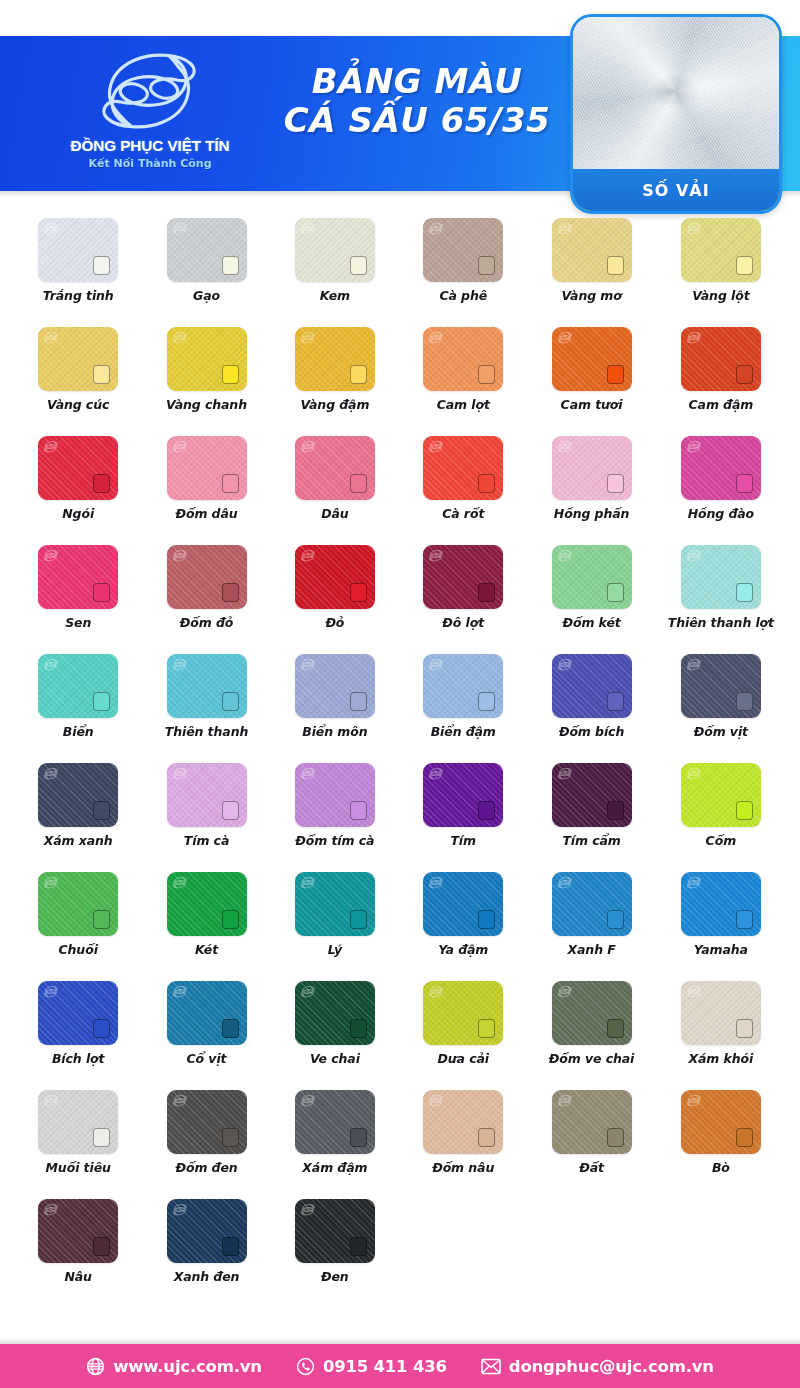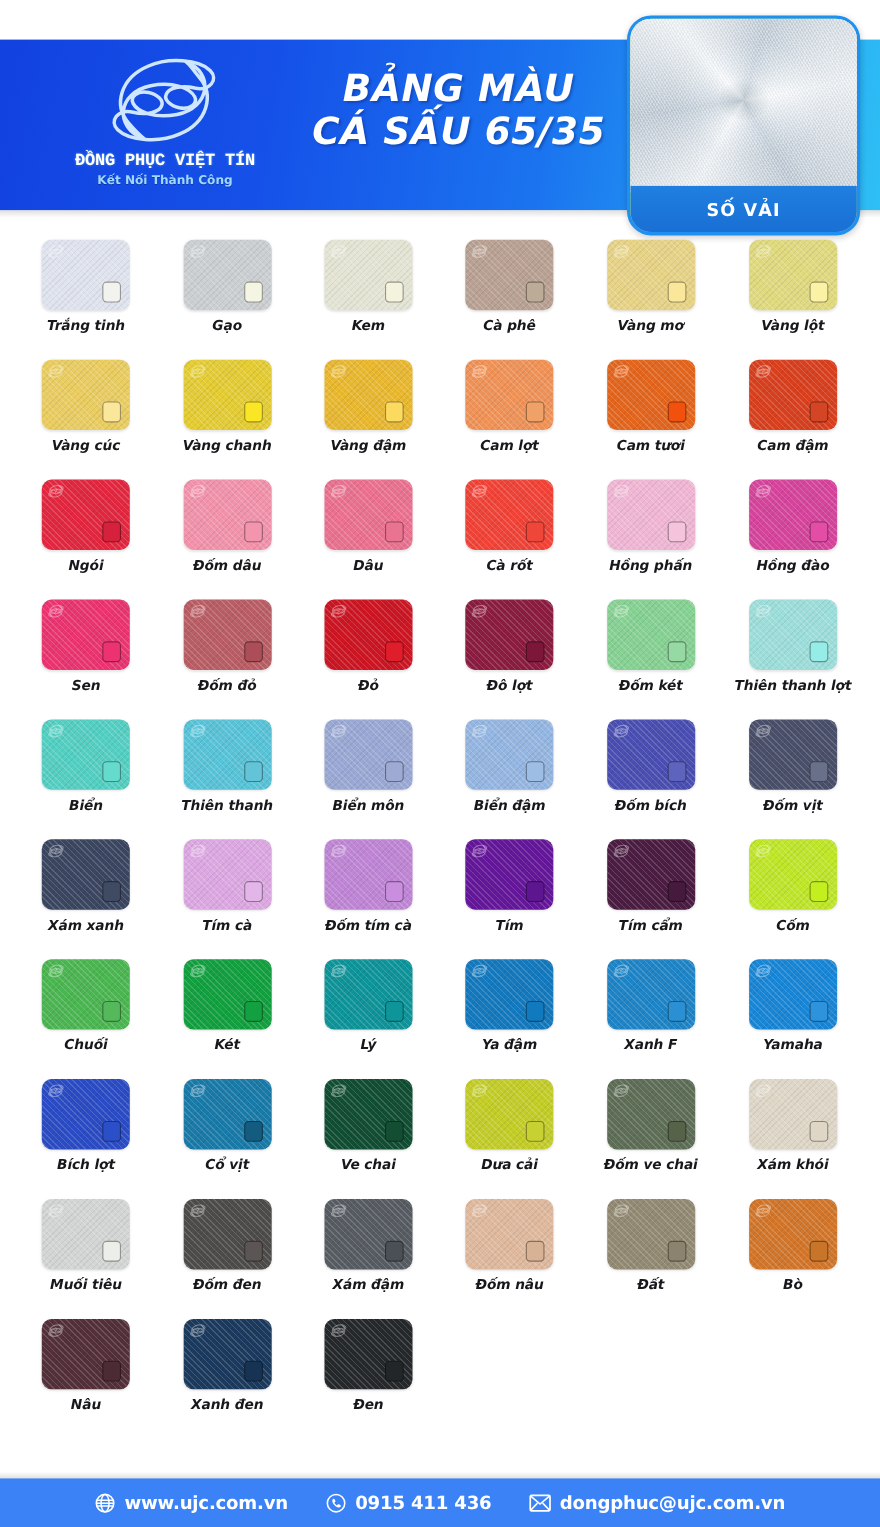--- a/index.html
+++ b/index.html
@@ -47,21 +47,21 @@
     align-items: center;
     justify-content: flex-start;
   }
   .brand-mark { width: 110px; height: 92px; display: block; }
   .brand-name {
     margin-top: 1px;
     font-size: 15.5px;
     font-weight: 700;
     letter-spacing: -0.2px;
     color: #ffffff;
-    font-family: Liberation Mono, monospace;
+    font-family: Liberation Sans, sans-serif;
     text-shadow: 0 0 2px rgba(120,190,255,.9), 0 1px 0 rgba(10,40,120,.45);
     white-space: nowrap;
   }
   .brand-tag {
     margin-top: 2px;
     font-size: 11px;
     font-weight: 700;
     color: #9fd8ff;
     font-family: "DejaVu Sans", sans-serif;
     text-shadow: 0 1px 0 rgba(10,40,120,.5);
@@ -210,21 +210,21 @@
     letter-spacing: -0.1px;
   }
 
   
   .footer {
     position: absolute;
     left: 0;
     bottom: 0;
     width: 800px;
     height: 44px;
-    background: #3b82f6;
+    background: #ec4899;
     display: flex;
     align-items: center;
     justify-content: center;
     gap: 34px;
   }
   .footer::before {
     content: "";
     position: absolute;
     left: 0; right: 0; top: -6px;
     height: 6px;

